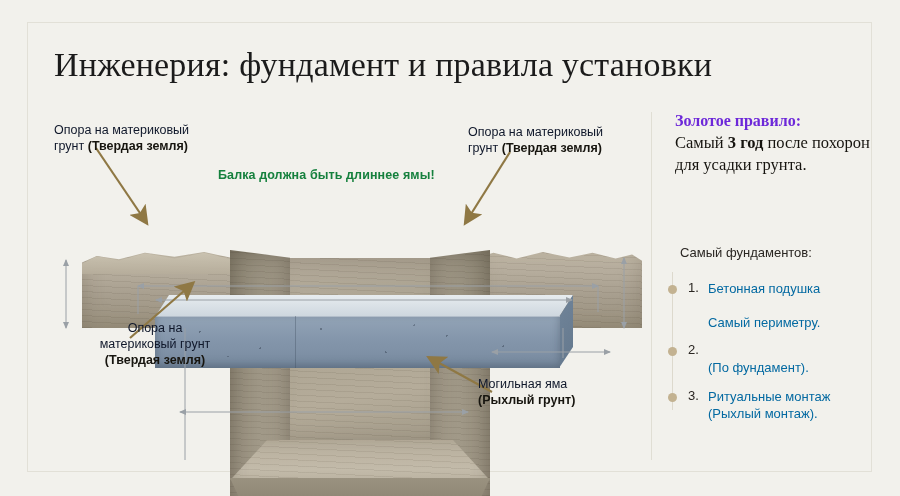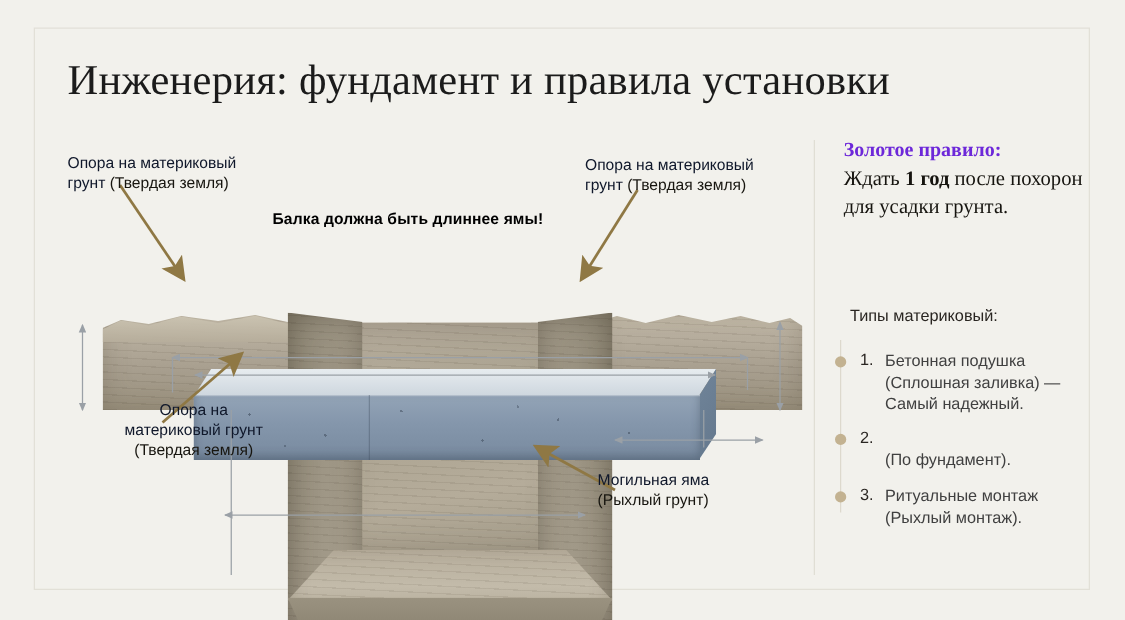--- a/index.html
+++ b/index.html
@@ -128,29 +128,29 @@
     position:absolute;left:265px;top:216px;width:1px;height:52px;
     background:rgba(60,75,92,.35);
   }
 
   
   .dims{position:absolute;left:0;top:0;width:620px;height:360px;pointer-events:none;}
 
   
   .lbl{position:absolute;font-size:12.5px;line-height:16px;color:#2a2622;}
   .lbl .soft{color:#0f172a;}
-  .lbl .hard{color:#17150f;font-weight:normal;}
+  .lbl .hard{color:#17150f;font-weight:bold;}
   .lbl-tl{left:54px;top:122px;width:200px;}
   .lbl-tr{left:468px;top:124px;width:190px;}
   .lbl-bl{left:60px;top:320px;width:190px;text-align:center;}
   .lbl-br{left:478px;top:376px;width:180px;}
 
   .beam-note{
     position:absolute;left:218px;top:168px;
-    font-size:12.5px;font-weight:bold;color:#000000;letter-spacing:.1px;
+    font-size:12.5px;font-weight:bold;color:#15803d;letter-spacing:.1px;
   }
 
   
   .sidebar{position:absolute;left:675px;top:112px;width:200px;}
   .rule-head{
     font-family:"Liberation Serif", serif;
     font-size:16px;font-weight:bold;color:#6d28d9;margin:0 0 2px 0;
   }
   .rule-body{
     font-family:"Liberation Serif", serif;
@@ -169,21 +169,21 @@
   .type-item{position:absolute;left:668px;width:215px;}
   .type-item .dot{
     position:absolute;left:0;top:5px;width:9px;height:9px;border-radius:50%;
     background:#c3b291;
   }
   .type-item .num{
     position:absolute;left:20px;top:0;font-size:13px;color:#2a2622;
   }
   .type-item .txt{
     position:absolute;left:40px;top:0;width:180px;
-    font-size:13px;line-height:17px;color:#404040;
+    font-size:13px;line-height:17px;color:#0369a1;
   }
   .ti1{top:280px;} .ti2{top:342px;} .ti3{top:388px;}
 </style>
 </head>
 <body>
 
 <div id="stage">
 
   <div class="frame"></div>
 
@@ -294,30 +294,30 @@
   </div>
 
   <div class="lbl lbl-bl">
     <span class="soft">Опора на</span><br>
     <span class="soft">материковый грунт</span><br>
     <span class="hard">(Твердая земля)</span>
   </div>
 
   <div class="sidebar">
     <p class="rule-head">Золотое правило:</p>
-    <p class="rule-body"><span>Ждать </span><b>1 год</b><span> после похорон для усадки грунта.</span></p>
-  </div>
-
-  <div class="types-head">Типы материковый:</div>
+    <p class="rule-body"><span>Самый </span><b>3 год</b><span> после похорон для усадки грунта.</span></p>
+  </div>
+
+  <div class="types-head">Самый фундаментов:</div>
   <div class="types-line"></div>
 
   <div class="type-item ti1">
     <span class="dot"></span>
     <span class="num">1.</span>
-    <span class="txt"><span>Бетонная подушка</span><br><span>(Сплошная заливка) —</span><br><span>Самый надежный.</span></span>
+    <span class="txt"><span>Бетонная подушка</span><br><br><span>Самый периметру.</span></span>
   </div>
 
   <div class="type-item ti2">
     <span class="dot"></span>
     <span class="num">2.</span>
     <span class="txt"><br><span>(По фундамент).</span></span>
   </div>
 
   <div class="type-item ti3">
     <span class="dot"></span>

